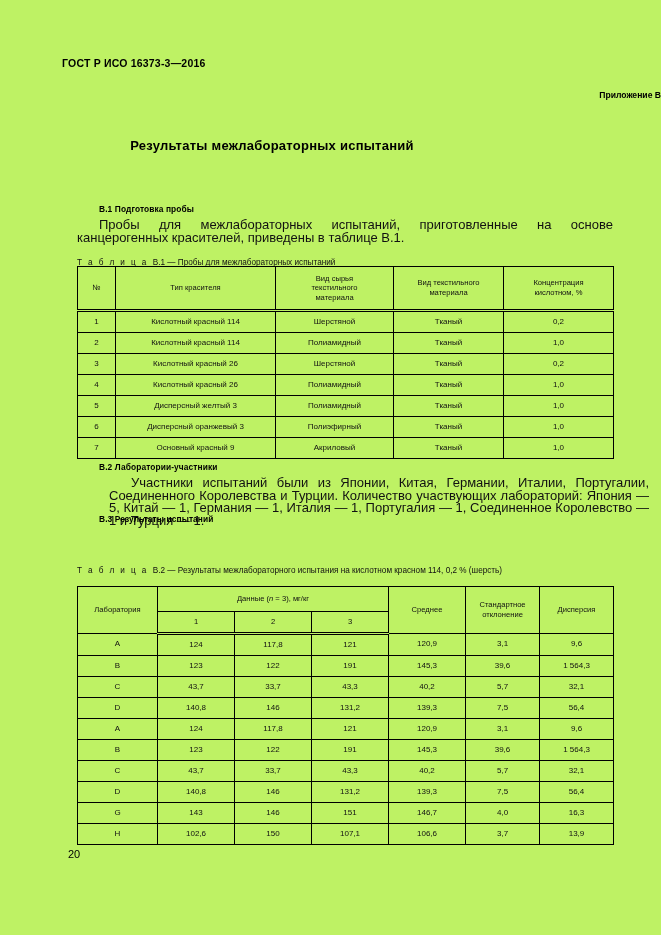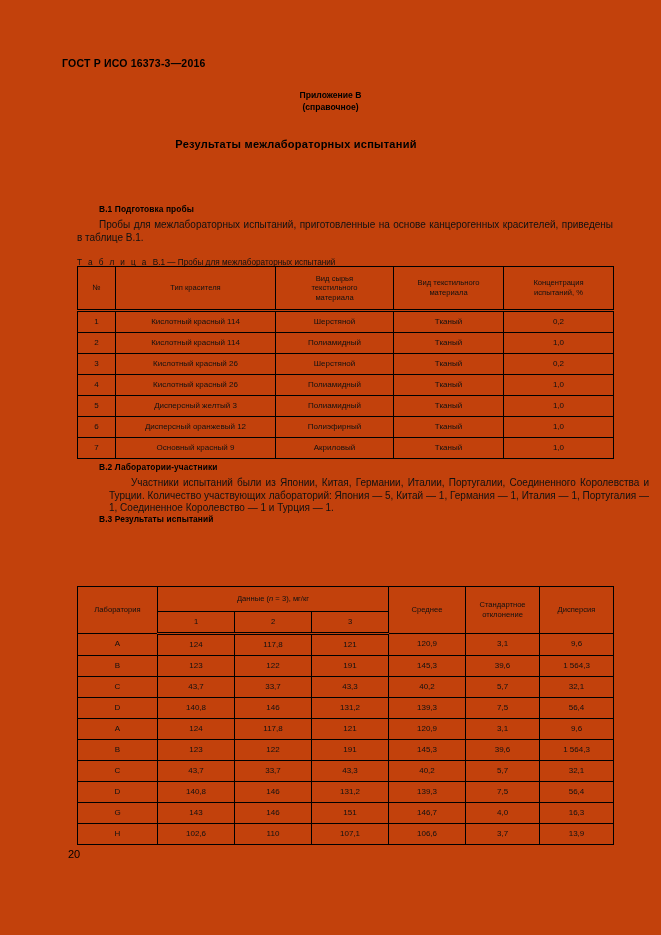--- a/index.html
+++ b/index.html
@@ -14,68 +14,67 @@
     font-family: "Liberation Sans", sans-serif;
     color: #000000;
     position: relative;
     overflow: hidden;
   }
   .page {
     position: absolute;
     left: 0; top: 0;
     width: 661px;
     height: 935px;
-    background: #c2410c;
+    background: #bef264;
   }
 
   
   .doc-header {
     position: absolute;
     left: 62px;
     top: 57px;
     font-size: 10.5px;
     font-weight: bold;
     letter-spacing: 0.2px;
   }
 
   
   .annex-block {
     position: absolute;
     left: 0;
     top: 90px;
     width: 661px;
-    text-align: center;
+    text-align: right;
   }
   .annex-line {
     font-size: 8.6px;
     font-weight: bold;
     line-height: 11.5px;
   }
   .annex-title {
     position: absolute;
     left: 0;
     top: 138px;
     width: 544px;
     text-align: center;
-    font-size: 11px;
+    font-size: 13px;
     font-weight: bold;
     letter-spacing: 0.25px;
-    padding-left: 24px;
   }
 
   
   .sec-head {
     position: absolute;
     font-size: 8.4px;
     font-weight: bold;
     letter-spacing: 0.1px;
   }
   .para {
     position: absolute;
-    font-size: 10px;
+    font-size: 13px;
     line-height: 12.6px;
     text-align: justify;
     color: #111;
   }
   .para .indent { display: inline-block; width: 22px; }
 
   .tbl-caption {
     position: absolute;
     font-size: 8.2px;
     color: #111;
@@ -132,21 +131,20 @@
 </style>
 </head>
 <body>
 
 <div class="page">
 
   <div class="doc-header">ГОСТ Р ИСО 16373-3—2016</div>
 
   <div class="annex-block">
     <div class="annex-line">Приложение В</div>
-    <div class="annex-line">(справочное)</div>
   </div>
 
   <div class="annex-title">Результаты межлабораторных испытаний</div>
 
   <div class="sec-head" style="left:99px; top:204px;">В.1  Подготовка пробы</div>
   <div class="para" style="left:77px; top:219px; width:536px;"><span class="indent"></span><span>Пробы для межлабораторных испытаний, приготовленные на основе канцерогенных красителей, приведены в таблице В.1.</span></div>
 
   <div class="tbl-caption" style="left:77px; top:258px;"><span class="sp">Т а б л и ц а</span>&nbsp; <span>В.1 — Пробы для межлабораторных испытаний</span></div>
 
   <table class="grid" id="table-b1">
@@ -160,21 +158,21 @@
     <thead>
       <tr class="last-head">
         <td><span>№</span></td>
         <td><span>Тип красителя</span></td>
         <td><span style="white-space:pre-line">Вид сырья
 текстильного
 материала</span></td>
         <td><span style="white-space:pre-line">Вид текстильного
 материала</span></td>
         <td><span style="white-space:pre-line">Концентрация
-испытаний, %</span></td>
+кислотном, %</span></td>
       </tr>
     </thead>
     <tbody id="table-b1-body">
         <tr>
           <td>1</td>
           <td>Кислотный красный 114</td>
           <td>Шерстяной</td>
           <td>Тканый</td>
           <td>0,2</td>
         </tr>
@@ -201,40 +199,41 @@
         </tr>
         <tr>
           <td>5</td>
           <td>Дисперсный желтый 3</td>
           <td>Полиамидный</td>
           <td>Тканый</td>
           <td>1,0</td>
         </tr>
         <tr>
           <td>6</td>
-          <td>Дисперсный оранжевый 12</td>
+          <td>Дисперсный оранжевый 3</td>
           <td>Полиэфирный</td>
           <td>Тканый</td>
           <td>1,0</td>
         </tr>
         <tr>
           <td>7</td>
           <td>Основный красный 9</td>
           <td>Акриловый</td>
           <td>Тканый</td>
           <td>1,0</td>
         </tr>
       </tbody>
   </table>
 
   <div class="sec-head" style="left:99px; top:462px;">В.2  Лаборатории-участники</div>
   <div class="para" style="left:77px; top:477px; width:540px;margin-left:32px;"><span class="indent"></span><span>Участники испытаний были из Японии, Китая, Германии, Италии, Португалии, Соединенного Королевства и Турции. Количество участвующих лабораторий: Япония — 5, Китай — 1, Германия — 1, Италия — 1, Португалия — 1, Соединенное Королевство — 1 и Турция — 1.</span></div>
 
   <div class="sec-head" style="left:99px; top:514px;">В.3 Результаты испытаний</div>
 
+  <div class="tbl-caption" style="left:77px; top:566px;"><span class="sp">Т а б л и ц а</span>&nbsp; <span>В.2 — Результаты межлабораторного испытания на кислотном красном 114, 0,2 % (шерсть)</span></div>
 
   <table class="grid" id="table-b2">
     <colgroup>
       <col style="width:80px">
       <col style="width:77px">
       <col style="width:77px">
       <col style="width:77px">
       <col style="width:77px">
       <col style="width:74px">
       <col style="width:74px">
@@ -332,21 +331,21 @@
           <td>143</td>
           <td>146</td>
           <td>151</td>
           <td>146,7</td>
           <td>4,0</td>
           <td>16,3</td>
         </tr>
         <tr>
           <td>H</td>
           <td>102,6</td>
-          <td>110</td>
+          <td>150</td>
           <td>107,1</td>
           <td>106,6</td>
           <td>3,7</td>
           <td>13,9</td>
         </tr>
       </tbody>
   </table>
 
   <div class="page-number">20</div>
 

